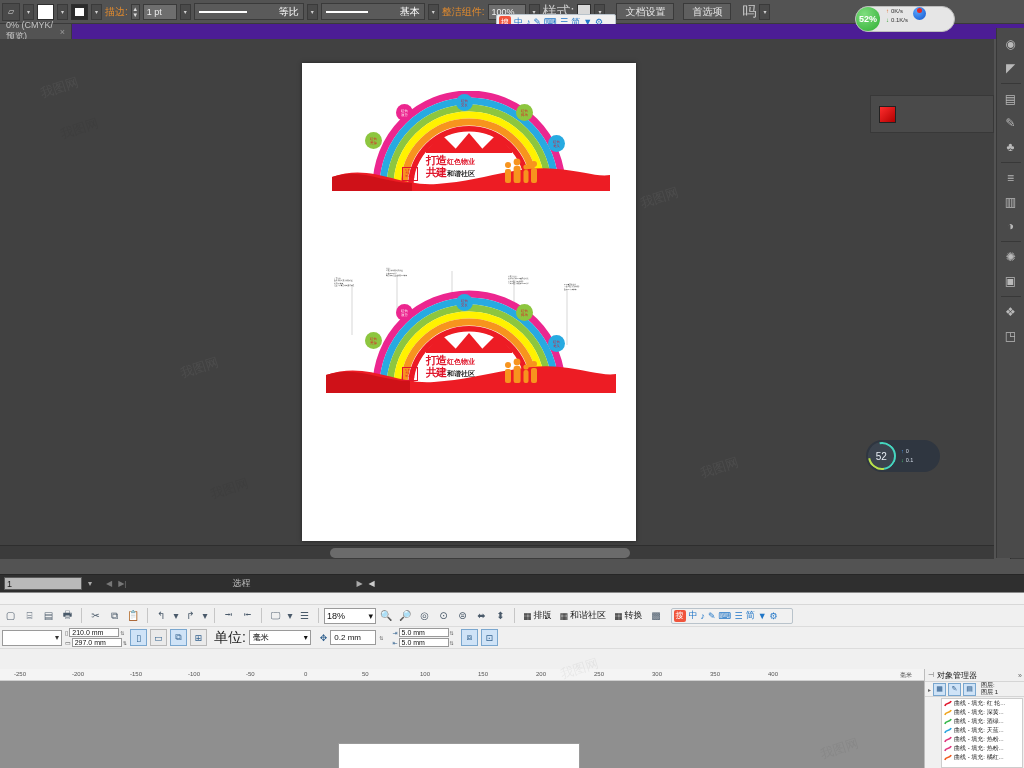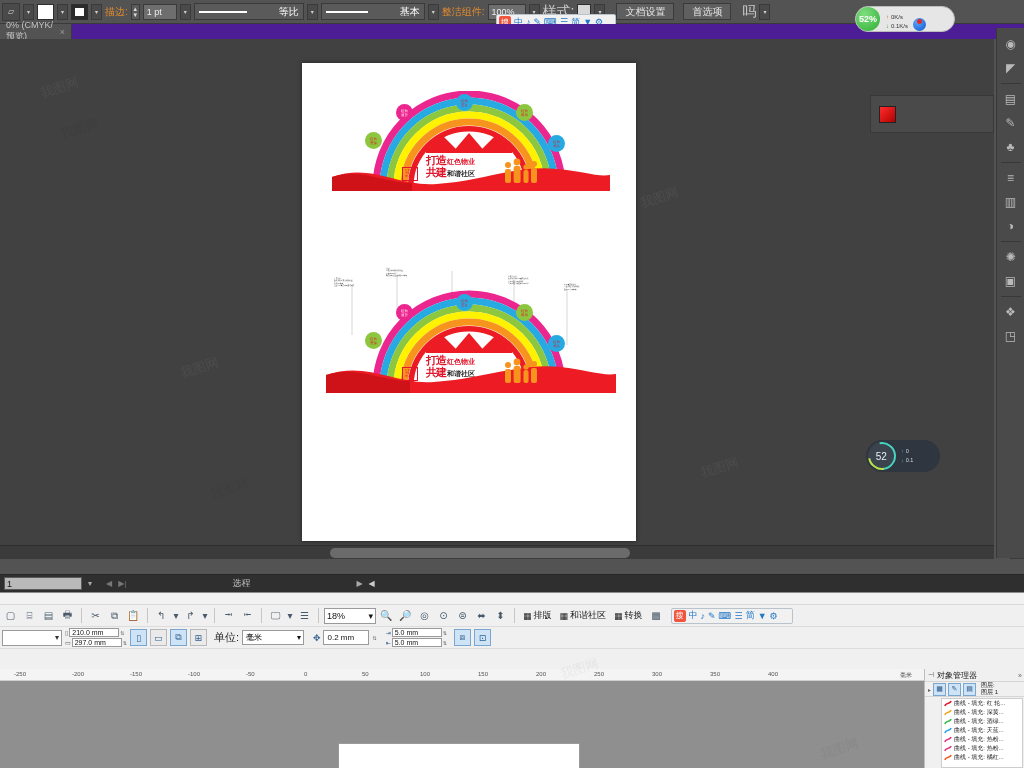--- a/index.html
+++ b/index.html
@@ -95,21 +95,21 @@
      background:linear-gradient(to right,#ff0000,#ffff00,#00ff00,#00ffff,#0000ff,#ff00ff,#ff0000);}
   .panel-dots { position:absolute; right:4px; top:1px; font-size:8px; color:#bbb; }
 
   .redbox { position:absolute; right:30px; top:95px; width:124px; height:38px;
        background:#4a4a4a; border:1px solid #383838; }
   .redbox .sq { position:absolute; left:8px; top:10px; width:17px; height:17px;
        background:linear-gradient(135deg,#ff2d2d,#b20000); border:1px solid #222; }
 
   
   .netw { position:absolute; height:26px; border-radius:13px;
-       display:flex; align-items:flex-end; padding-right:6px; }
+       display:flex; align-items:flex-start; padding-right:6px; }
   .netw.green { left:855px; top:6px; width:100px; background:#e6e6e6;
        border:1px solid #bdbdbd; }
   .netw-circ { width:24px; height:24px; border-radius:50%; flex:0 0 24px;
        display:flex; align-items:center; justify-content:center;
        font-size:9px; color:#fff; font-weight:bold; }
   .netw.green .netw-circ { background:radial-gradient(circle at 35% 30%,#7ede7e,#2fae34); }
   .netw-spd { font-size:6px; line-height:9px; color:#333; margin-left:6px; }
   .netw-spd .up::before { content:"↑"; color:#e06a2a; margin-right:2px; }
   .netw-spd .dn::before { content:"↓"; color:#2aa02a; margin-right:2px; }
   .netw-ball { width:13px; height:13px; border-radius:50%;
@@ -554,21 +554,21 @@
       <div style="display:flex;align-items:center;gap:1px;">
         <span style="font-size:6px;color:#555;">▭</span>
         <span class="pp-in">297.0 mm</span>
         <span style="font-size:5px;color:#666;">⇅</span>
       </div>
     </div>
     <div class="pp-ic on">▯</div>
     <div class="pp-ic">▭</div>
     <div class="pp-ic on">⧉</div>
     <div class="pp-ic">⊞</div>
-    <span style="font-size:11px;color:#222;margin-left:4px;">单位:</span>
+    <span style="font-size:14px;color:#222;margin-left:4px;">单位:</span>
     <div class="pp-in2" style="width:62px;justify-content:space-between;padding-right:2px;">
       <span>毫米</span>
       <span>▾</span>
     </div>
     <span style="font-size:9px;color:#33628f;margin-left:6px;">✥</span>
     <div class="pp-in2" style="width:46px;">0.2 mm</div>
     <span style="font-size:5px;color:#666;">⇅</span>
     <div class="pp-twin" style="margin-left:6px;">
       <div style="display:flex;align-items:center;gap:1px;">
         <span style="font-size:6px;color:#33628f;">⇥</span>

